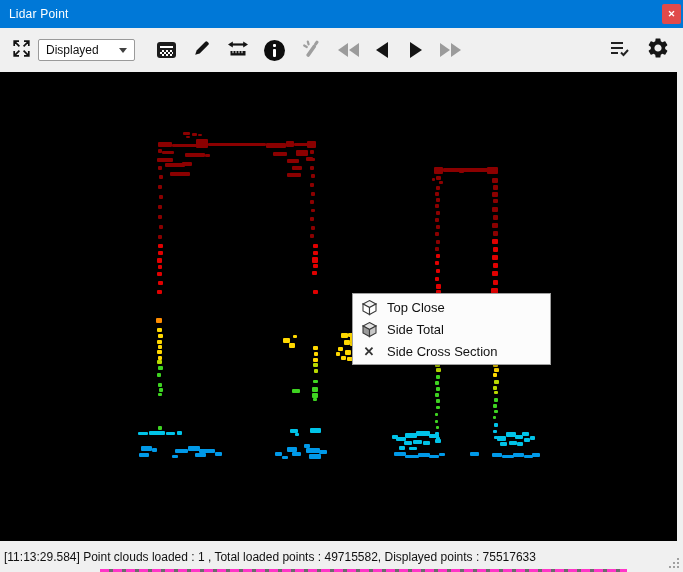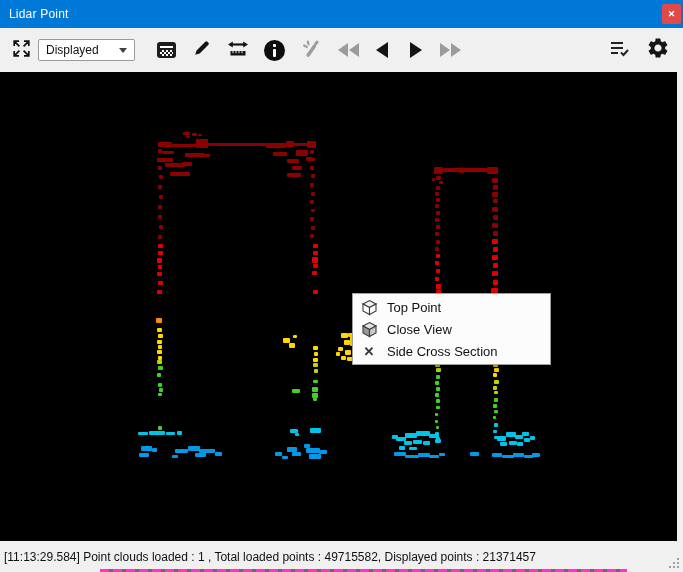--- a/index.html
+++ b/index.html
@@ -386,40 +386,40 @@
 
     <div class="menu">
       <div class="menu-item">
         <span class="mi-icon">
           <svg width="17" height="17" viewBox="0 0 17 17">
             <polygon points="8.5,1.5 15,5 8.5,8.5 2,5" fill="#f4f4f4" stroke="#3a3a3a" stroke-width="1.1"></polygon>
             <polygon points="2,5 8.5,8.5 8.5,15.5 2,12" fill="#ffffff" stroke="#3a3a3a" stroke-width="1.1"></polygon>
             <polygon points="15,5 8.5,8.5 8.5,15.5 15,12" fill="#ffffff" stroke="#3a3a3a" stroke-width="1.1"></polygon>
           </svg>
         </span>
-        <span>Top Point</span>
+        <span>Top Close</span>
       </div>
       <div class="menu-item">
         <span class="mi-icon">
           <svg width="17" height="17" viewBox="0 0 17 17">
             <polygon points="8.5,1.5 15,5 8.5,8.5 2,5" fill="#e2e2e2" stroke="#3a3a3a" stroke-width="1.1"></polygon>
             <polygon points="2,5 8.5,8.5 8.5,15.5 2,12" fill="#9a9a9a" stroke="#3a3a3a" stroke-width="1.1"></polygon>
             <polygon points="15,5 8.5,8.5 8.5,15.5 15,12" fill="#c8c8c8" stroke="#3a3a3a" stroke-width="1.1"></polygon>
           </svg>
         </span>
-        <span>Close View</span>
+        <span>Side Total</span>
       </div>
       <div class="menu-item">
         <span class="mi-icon">
           <span class="x-glyph">✕</span>
         </span>
         <span>Side Cross Section</span>
       </div>
     </div>
   </div>
 
   <div class="statusbar">
-    <span class="status-text">[11:13:29.584] Point clouds loaded : 1 , Total loaded points : 49715582, Displayed points : 21371457</span>
+    <span class="status-text">[11:13:29.584] Point clouds loaded : 1 , Total loaded points : 49715582, Displayed points : 75517633</span>
     <div class="marker-strip"></div>
     <div class="grip"></div>
   </div>
 
 </div>
 
 </body></html>

